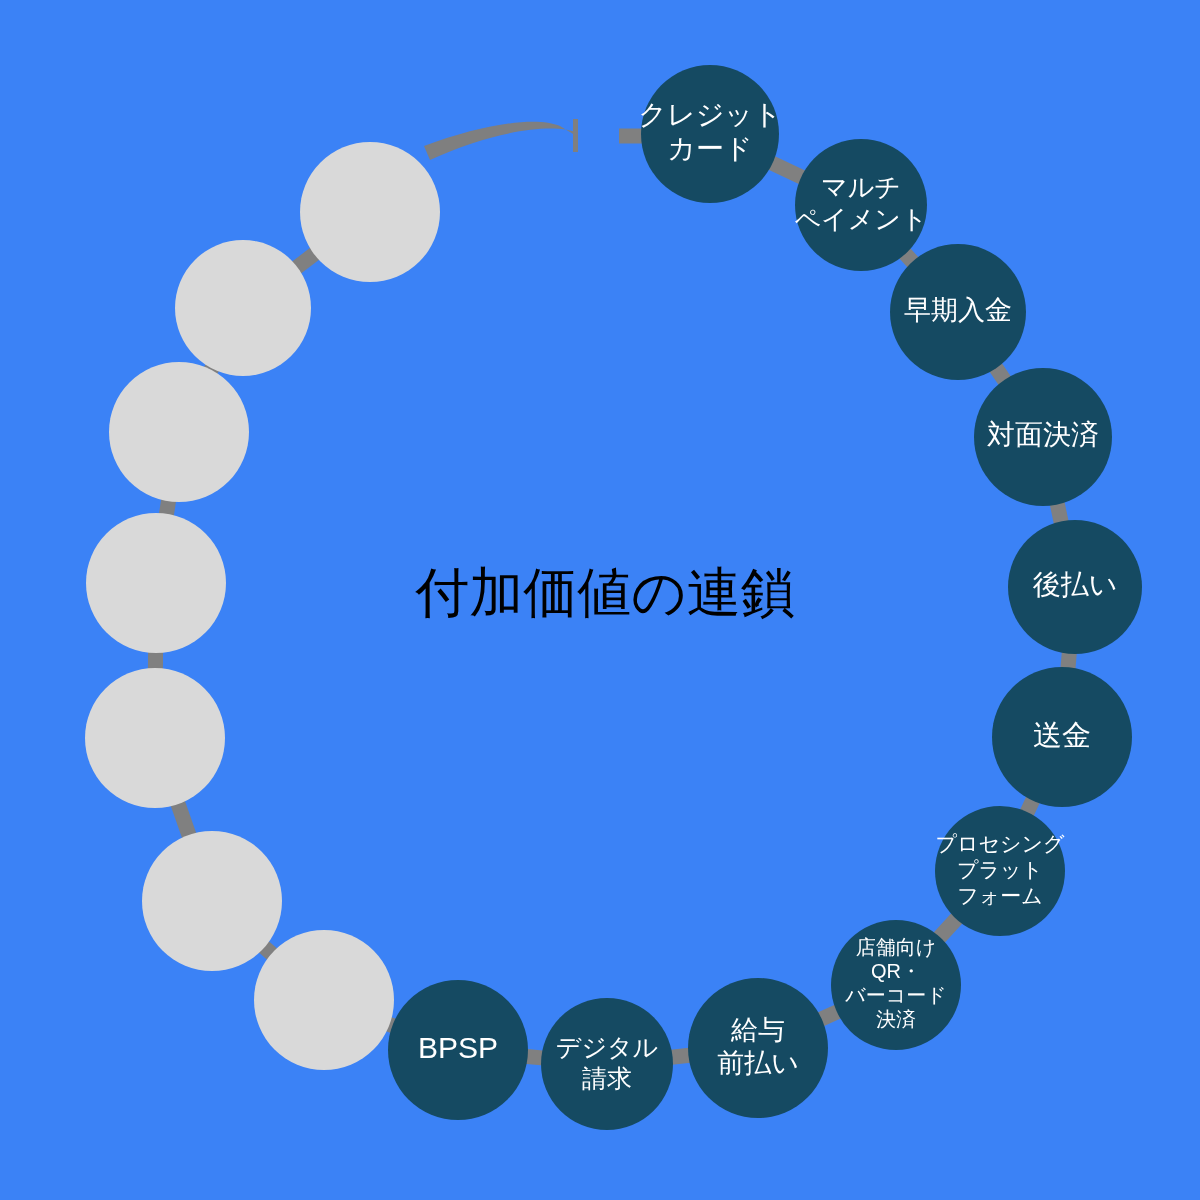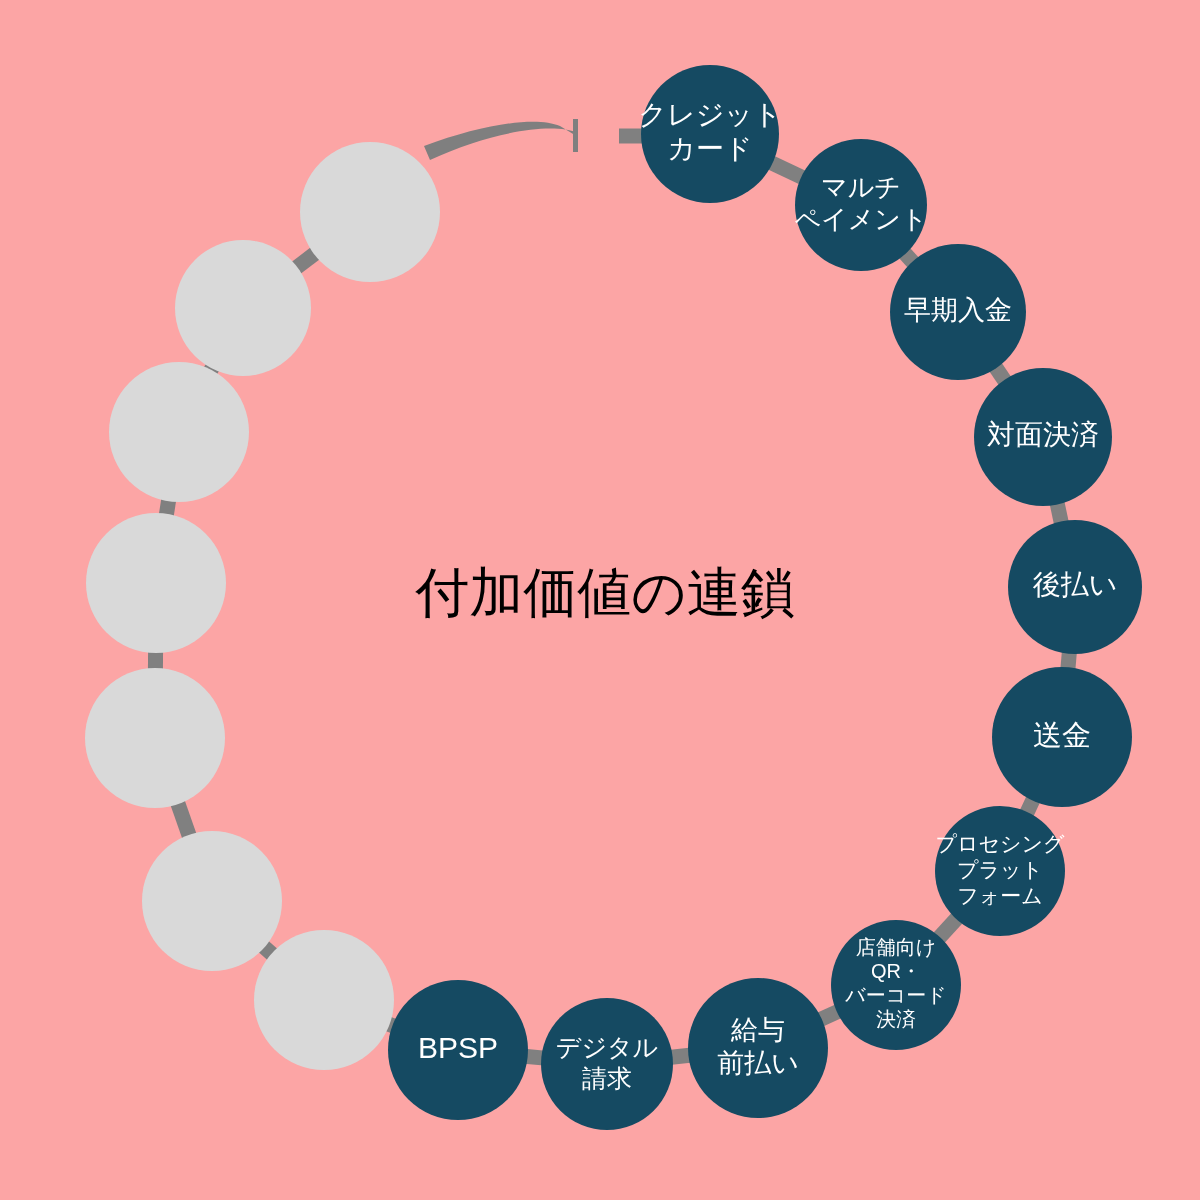--- a/index.html
+++ b/index.html
@@ -10,21 +10,21 @@
   body {
     width: 1200px;
     height: 1200px;
     font-family: "Liberation Sans", "DejaVu Sans", sans-serif;
     overflow: hidden;
   }
   #diagram-root {
     position: relative;
     width: 1200px;
     height: 1200px;
-    background: #fca5a5;
+    background: #3b82f6;
   }
   #cycle-svg {
     position: absolute;
     top: 0;
     left: 0;
     width: 1200px;
     height: 1200px;
     display: block;
   }
   .node-label {

